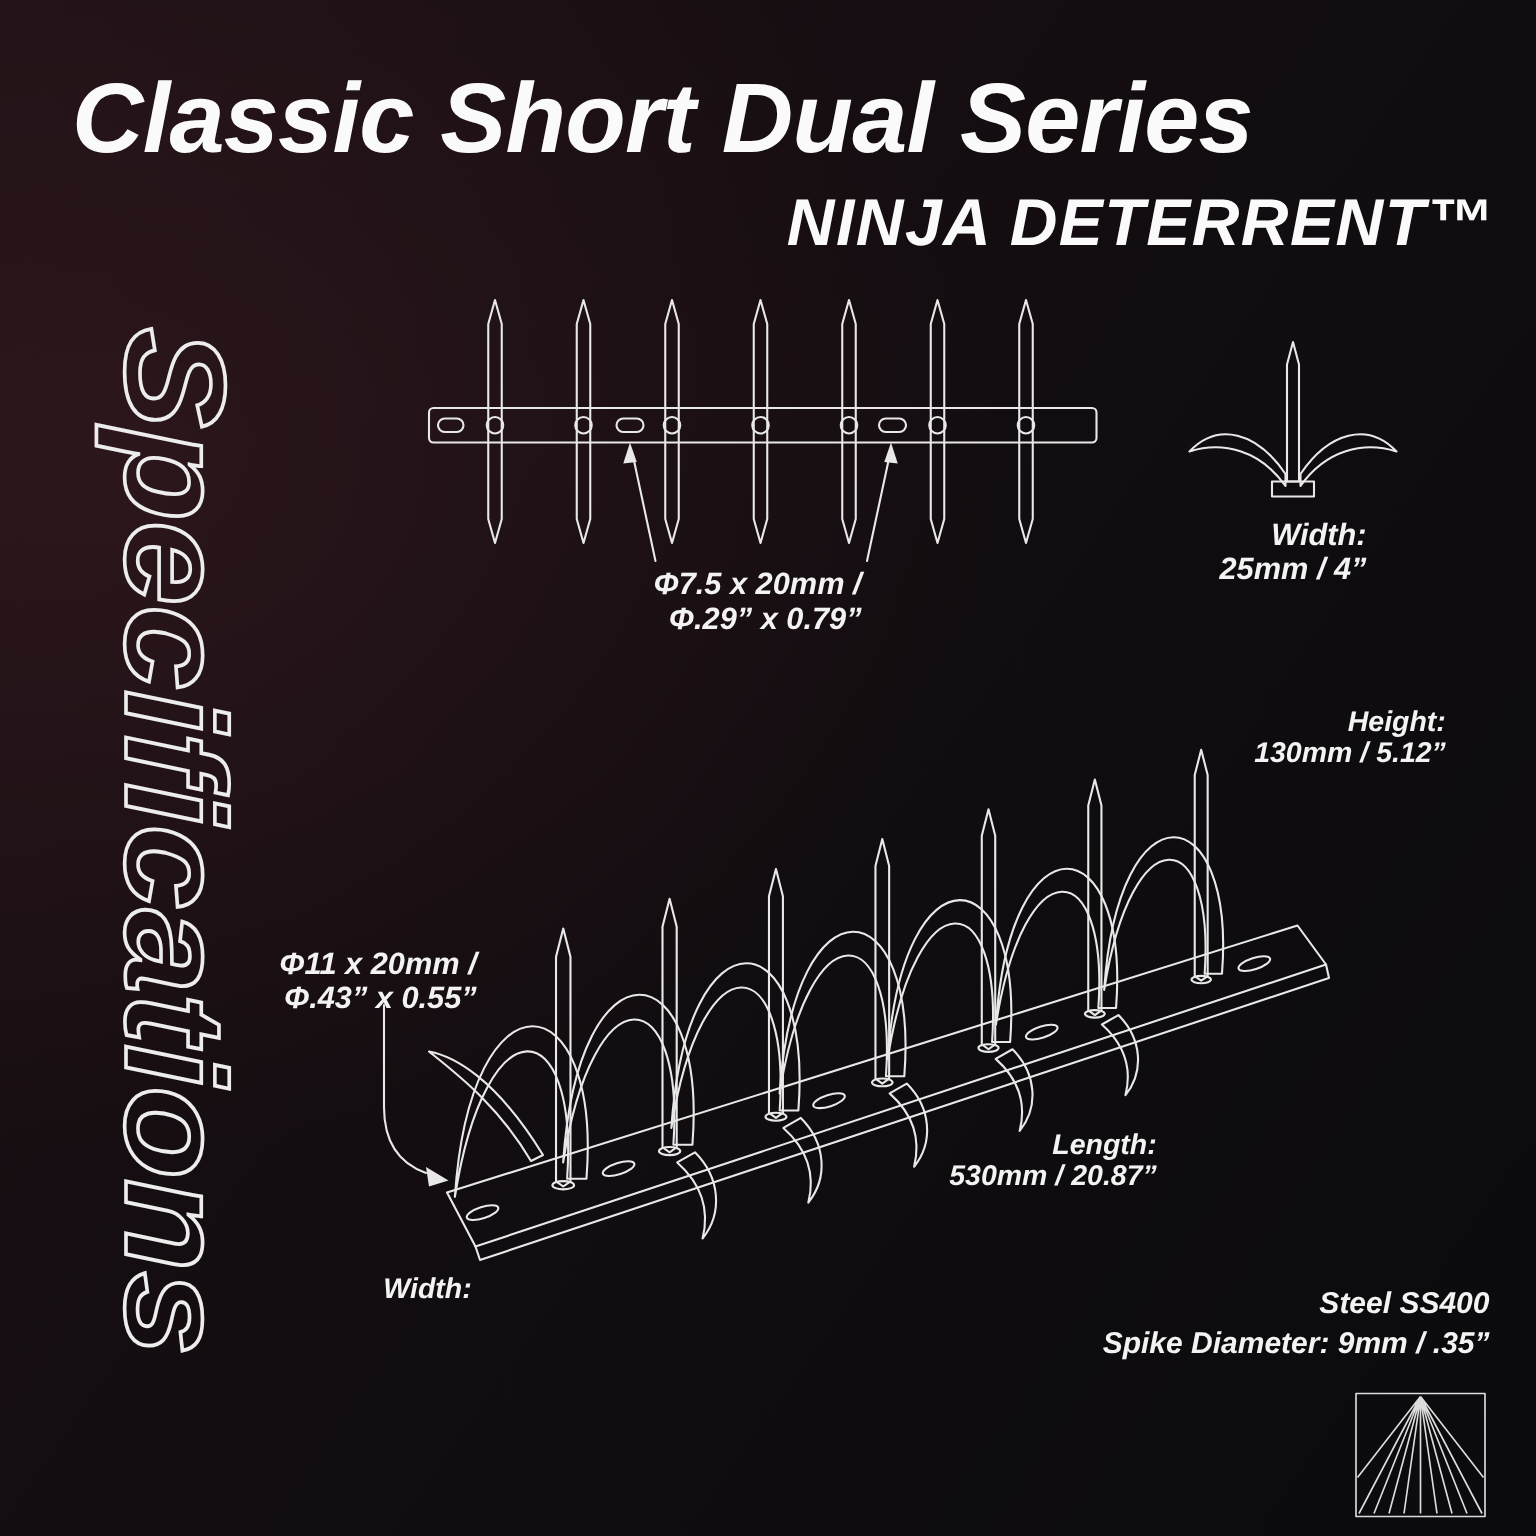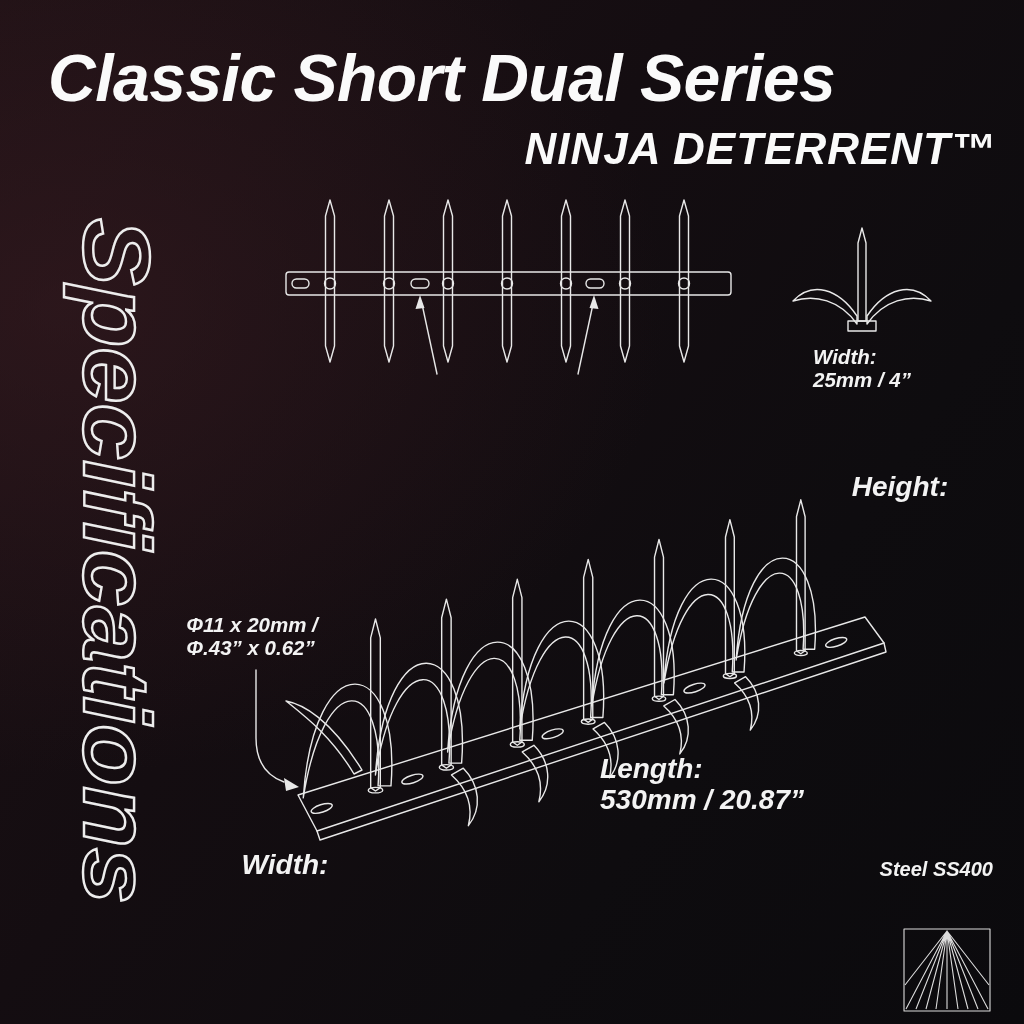--- a/index.html
+++ b/index.html
@@ -17,25 +17,25 @@
   .fillw { fill:#e8e8e8; stroke:none; }
   .title {
     position:absolute; left:48px; top:40px; font-size:66px; font-weight:bold;
     white-space:nowrap; letter-spacing:-0.5px; color:#fafafa;
   }
   .subtitle {
     position:absolute; right:28px; top:124px; font-size:44px; font-weight:bold;
     letter-spacing:1px; white-space:nowrap; color:#fafafa;
   }
   .label {
-    position:absolute; transform:translateX(-50%); text-align:left;
+    position:absolute; transform:translateX(-50%); text-align:right;
     font-weight:bold; line-height:1.12; white-space:nowrap; color:#f3f3f3;
   }
   .label.small { font-size:20.5px; }
-  .label.big   { font-size:28px;  }
+  .label.big   { font-size:19px;  }
   .footer-line {
     position:absolute; right:31px; text-align:right; font-weight:bold;
     font-size:20px; white-space:nowrap; color:#f3f3f3;
   }
   .spec-text {
     font-family:"Liberation Sans", sans-serif; font-weight:bold; font-size:95px;
     fill:none; stroke:#ededed; stroke-width:2.4px;
   }
 </style>
 </head>
@@ -131,39 +131,45 @@
 
     <g>
       <rect class="ln2" x="904" y="929" width="86" height="82"></rect>
       <path class="ln2" d="M947 931 L906 1009 M947 931 L916 1009 M947 931 L926 1009 M947 931 L936 1009 M947 931 L947 1009 M947 931 L958 1009 M947 931 L968 1009 M947 931 L978 1009 M947 931 L988 1009 M947 931 L905 985 M947 931 L989 985"></path>
     </g>
   </svg>
 
   <div class="title">Classic Short Dual Series</div>
   <div class="subtitle">NINJA DETERRENT™</div>
 
+  <div class="label small" style="left:505px; top:379px;">
+    <div>Φ7.5 x 20mm /</div>
+    <div>Φ.29” x 0.79”</div>
+  </div>
 
   <div class="label small" style="left:862px; top:346px;">
     <div>Width:</div>
     <div>25mm / 4”</div>
   </div>
 
   <div class="label big" style="left:900px; top:471px;">
     <div>Height:</div>
+    <div>130mm / 5.12”</div>
   </div>
 
-  <div class="label small" style="left:252px; top:614px;">
+  <div class="label small" style="left:252px; top:632px;">
     <div>Φ11 x 20mm /</div>
-    <div>Φ.43” x 0.62”</div>
+    <div>Φ.43” x 0.55”</div>
   </div>
 
   <div class="label big" style="left:702px; top:753px;">
     <div>Length:</div>
     <div>530mm / 20.87”</div>
   </div>
 
   <div class="label big" style="left:285px; top:849px;">
     <div>Width:</div>
   </div>
 
   <div class="footer-line" style="top:858px;">Steel SS400</div>
+  <div class="footer-line" style="top:885px;">Spike Diameter: 9mm / .35”</div>
 
 </div>
 
 </body></html>

